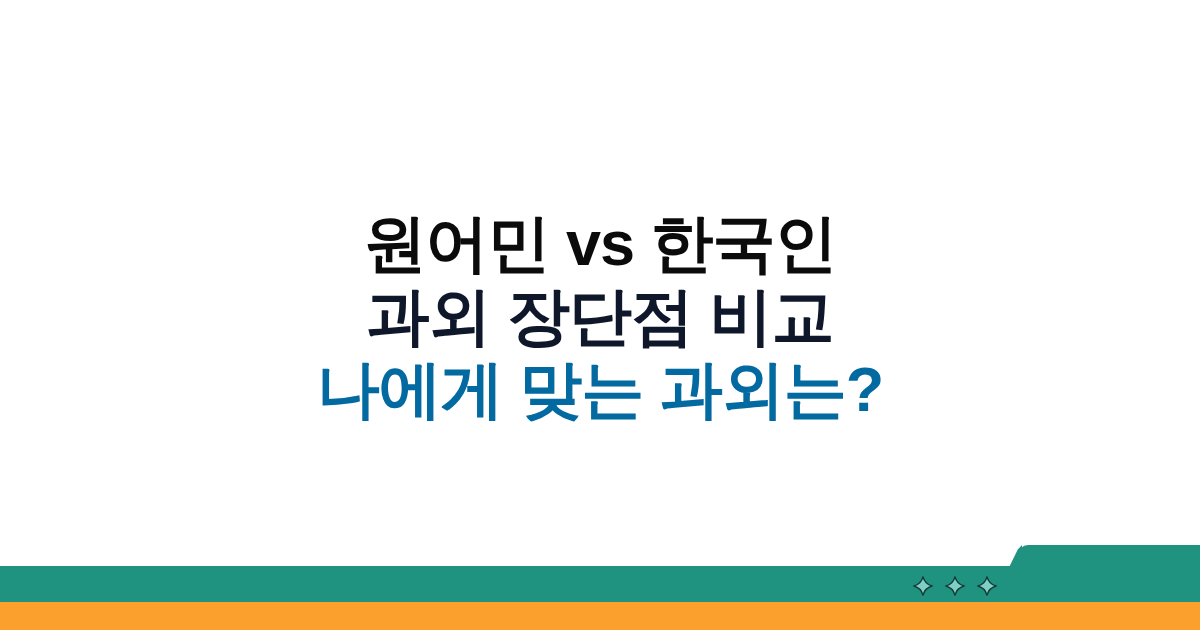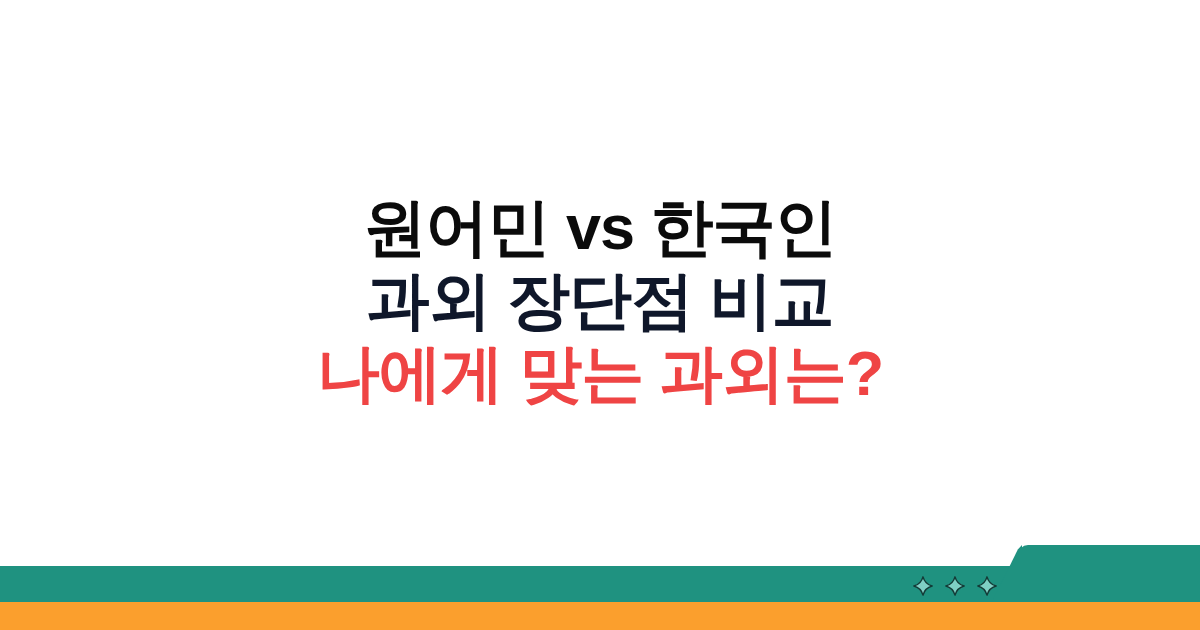--- a/index.html
+++ b/index.html
@@ -17,21 +17,21 @@
     width: 1200px;
     height: 630px;
     background: #ffffff;
     overflow: hidden;
   }
 
   
   #title-block {
     position: absolute;
     left: 0;
-    top: 196px;
+    top: 212px;
     width: 1200px;
     text-align: center;
     line-height: 1.0;
     -webkit-font-smoothing: antialiased;
   }
   .title-line {
     display: block;
     color: #0b0b0b;
     font-family: "Liberation Sans", "DejaVu Sans", sans-serif;
     font-weight: bold;
@@ -117,21 +117,21 @@
   }
 </style>
 </head>
 <body>
 
 <div id="card" style="background: rgb(255, 255, 255);">
 
   <div id="title-block">
     <span class="title-line" style="color: rgb(11, 11, 11);">원어민 vs 한국인</span>
     <span class="title-line" style="color: #0f172a;">과외 장단점 비교</span>
-    <span class="title-line" style="color: #ef4444;">나에게 맞는 과외는?</span>
+    <span class="title-line" style="color: #0369a1;">나에게 맞는 과외는?</span>
   </div>
 
   <div id="bottom-deco">
 
     <div id="teal-band" style="background: rgb(31, 146, 128);"></div>
     <div id="teal-diagonal" style="background: rgb(31, 146, 128);"></div>
     <div id="teal-step" style="background: rgb(31, 146, 128);"></div>
 
     <div id="sparkle-row">
       <span class="sparkle-icon">

